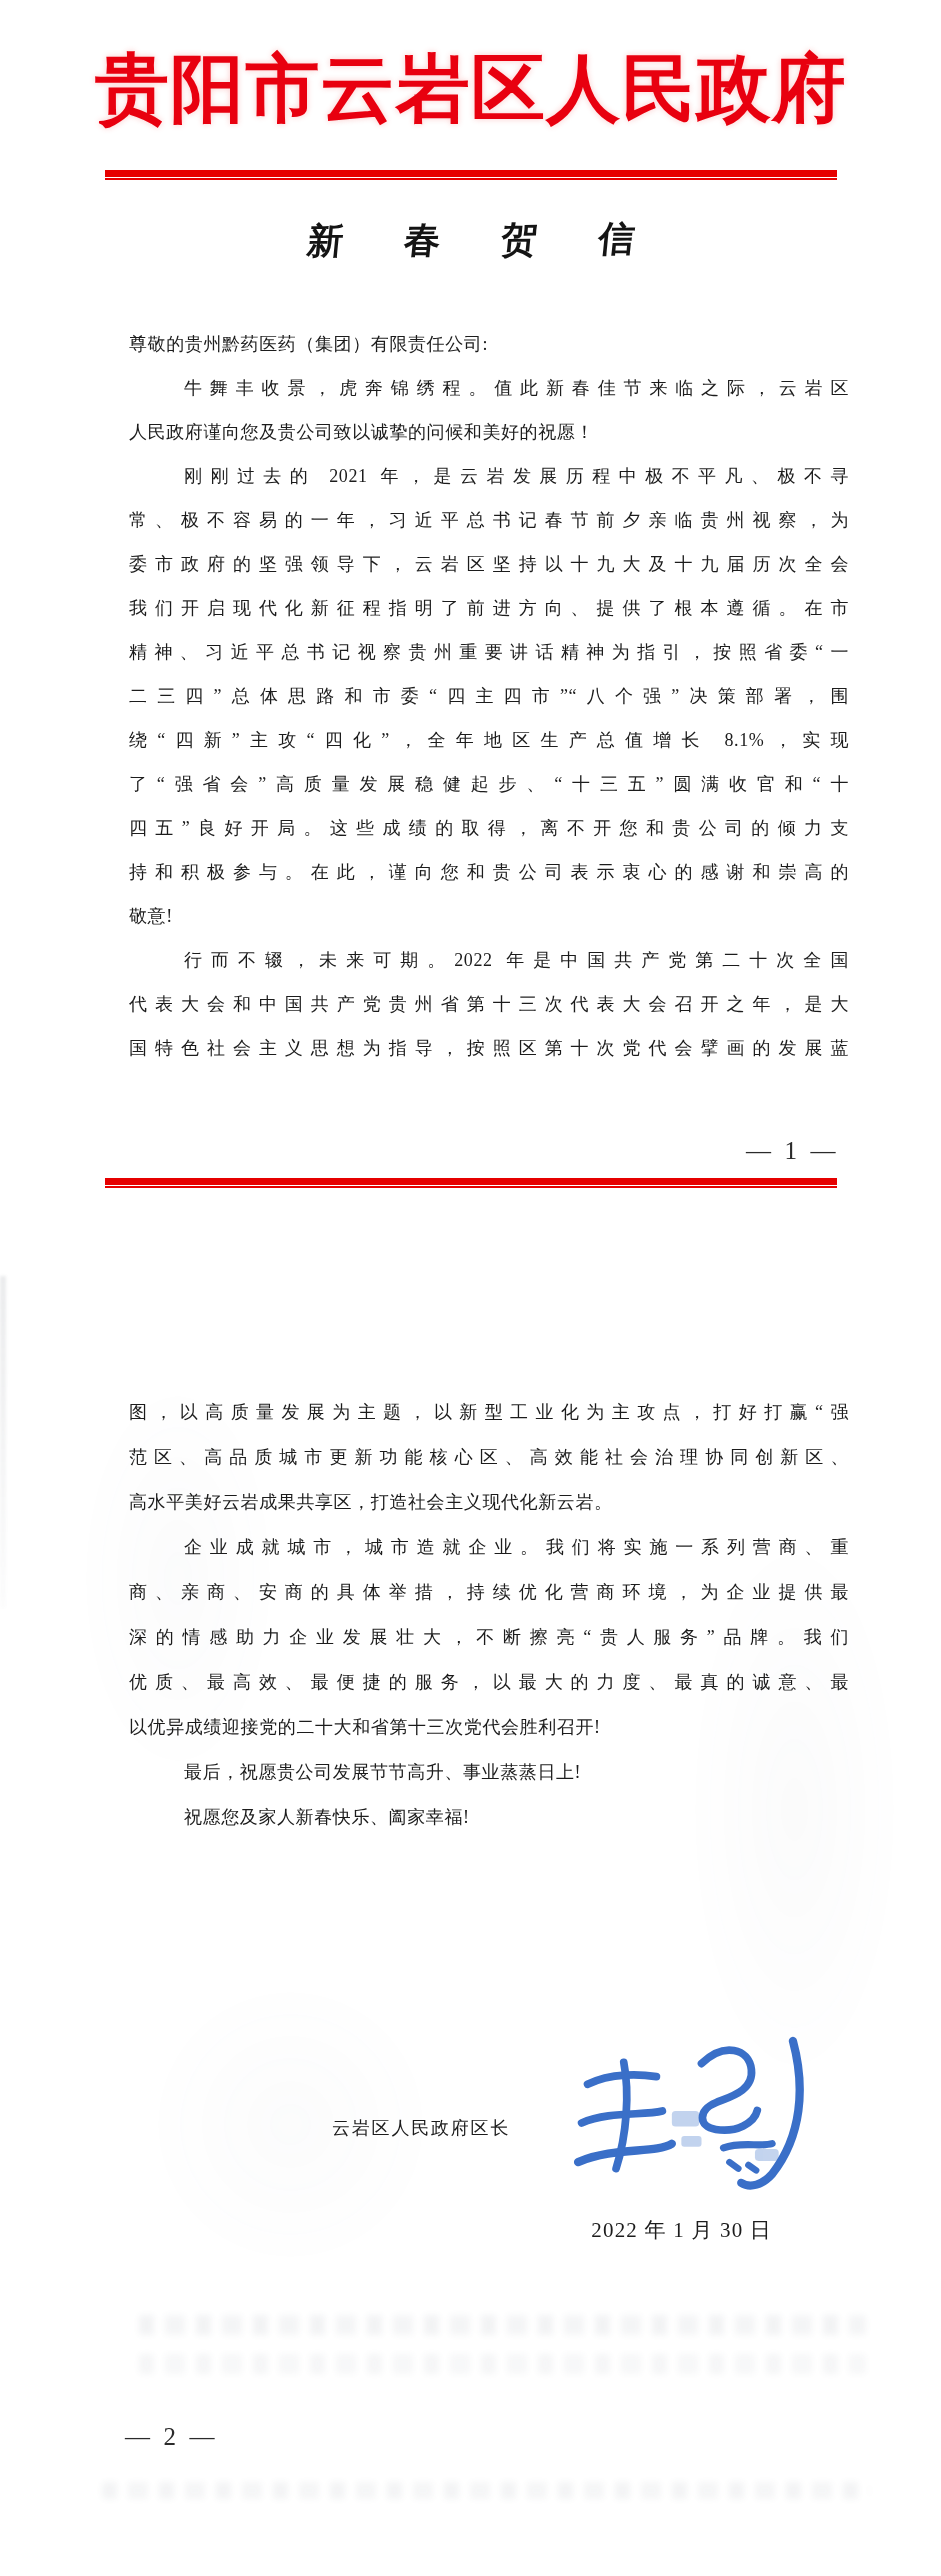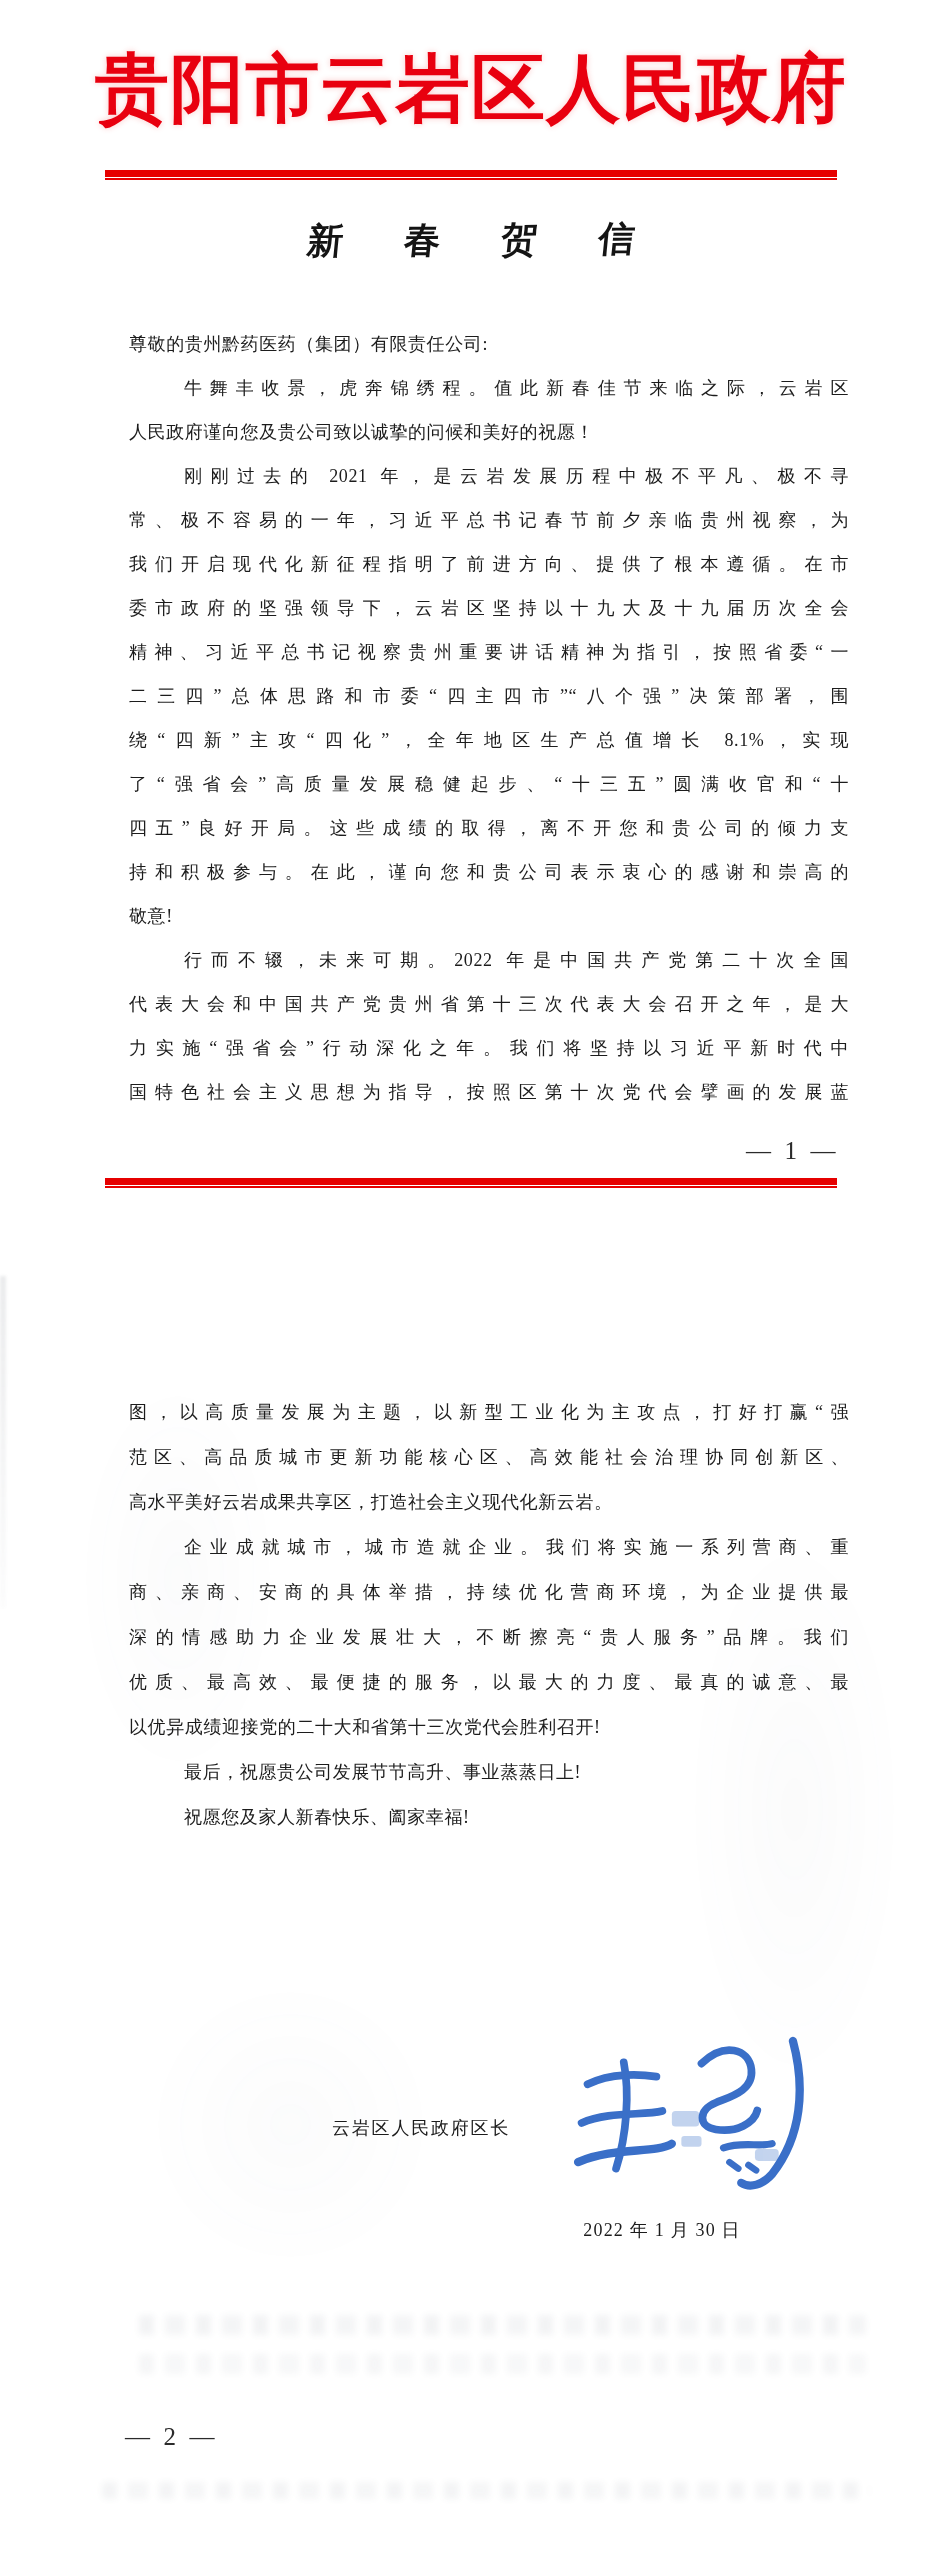--- a/index.html
+++ b/index.html
@@ -66,21 +66,21 @@
   .pn2{top:2424px;left:125px;text-align:left;}
   
   .sig-title{
     position:absolute;top:2110px;left:332px;
     font-size:18px;line-height:36px;letter-spacing:1.8px;
     color:#1c1c1c;white-space:nowrap;
   }
   .sig-svg{position:absolute;top:2022px;left:546px;color:var(--sigBlue,#3a6fc8);}
   .sig-date{
     position:absolute;top:2213px;left:552px;width:220px;
-    text-align:center;font-size:18px;line-height:34px;
+    text-align:right;font-size:21px;line-height:34px;
     color:#1c1c1c;white-space:nowrap;letter-spacing:1.2px;
   }
   
   .ghost{
     position:absolute;
     background:repeating-linear-gradient(90deg,
       rgba(70,80,100,.55) 0 15.4px, rgba(70,80,100,0) 15.4px 26px,
       rgba(70,80,100,.45) 26px 46px, rgba(70,80,100,0) 46px 57px);
     filter:blur(3px);
     border-radius:3.6px;
@@ -115,32 +115,31 @@
   </div>
 
   <div class="letter-title">新 春 贺 信</div>
 
   <div class="body-block bp1">
     <div class="bl">尊敬的贵州黔药医药（集团）有限责任公司:</div>
     <div class="bl j ind">牛舞丰收景，虎奔锦绣程。值此新春佳节来临之际，云岩区</div>
     <div class="bl">人民政府谨向您及贵公司致以诚挚的问候和美好的祝愿！</div>
     <div class="bl j ind">刚刚过去的 2021 年，是云岩发展历程中极不平凡、极不寻</div>
     <div class="bl j">常、极不容易的一年，习近平总书记春节前夕亲临贵州视察，为</div>
+    <div class="bl j">委市政府的坚强领导下，云岩区坚持以十九大及十九届历次全会</div>
     <div class="bl j">我们开启现代化新征程指明了前进方向、提供了根本遵循。在市</div>
-    <div class="bl j">委市政府的坚强领导下，云岩区坚持以十九大及十九届历次全会</div>
     <div class="bl j">精神、习近平总书记视察贵州重要讲话精神为指引，按照省委“一</div>
     <div class="bl j">二三四”总体思路和市委“四主四市”“八个强”决策部署，围</div>
     <div class="bl j">绕“四新”主攻“四化”，全年地区生产总值增长 8.1%，实现</div>
     <div class="bl j">了“强省会”高质量发展稳健起步、“十三五”圆满收官和“十</div>
     <div class="bl j">四五”良好开局。这些成绩的取得，离不开您和贵公司的倾力支</div>
     <div class="bl j">持和积极参与。在此，谨向您和贵公司表示衷心的感谢和崇高的</div>
     <div class="bl">敬意!</div>
     <div class="bl j ind">行而不辍，未来可期。2022 年是中国共产党第二十次全国</div>
     <div class="bl j">代表大会和中国共产党贵州省第十三次代表大会召开之年，是大</div>
-    <div class="bl j">力实施“强省会”行动深化之年。我们将坚持以习近平新时代中</div>
     <div class="bl j">国特色社会主义思想为指导，按照区第十次党代会擘画的发展蓝</div>
   </div>
 
   <div class="pagenum pn1">— 1 —</div>
 
   <div class="rule rule-2">
     <div class="thick"></div>
     <div class="thin"></div>
   </div>
 

